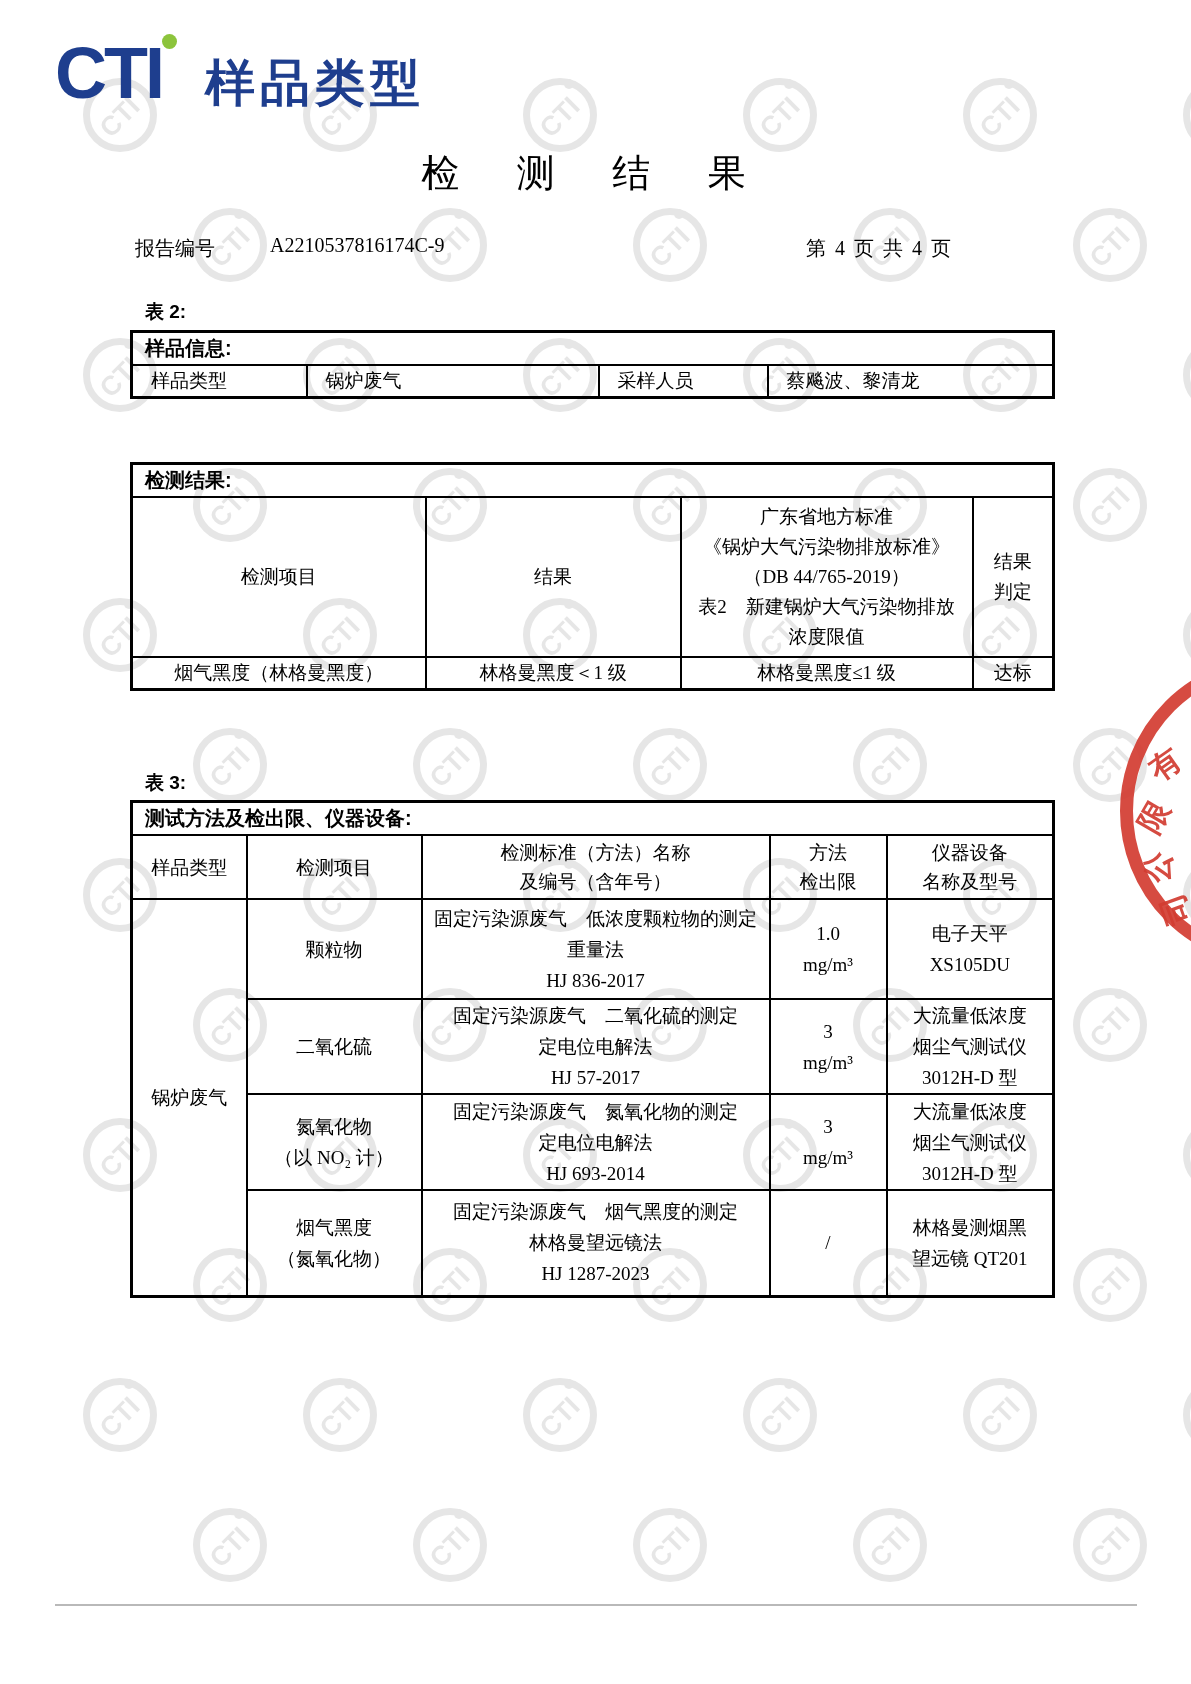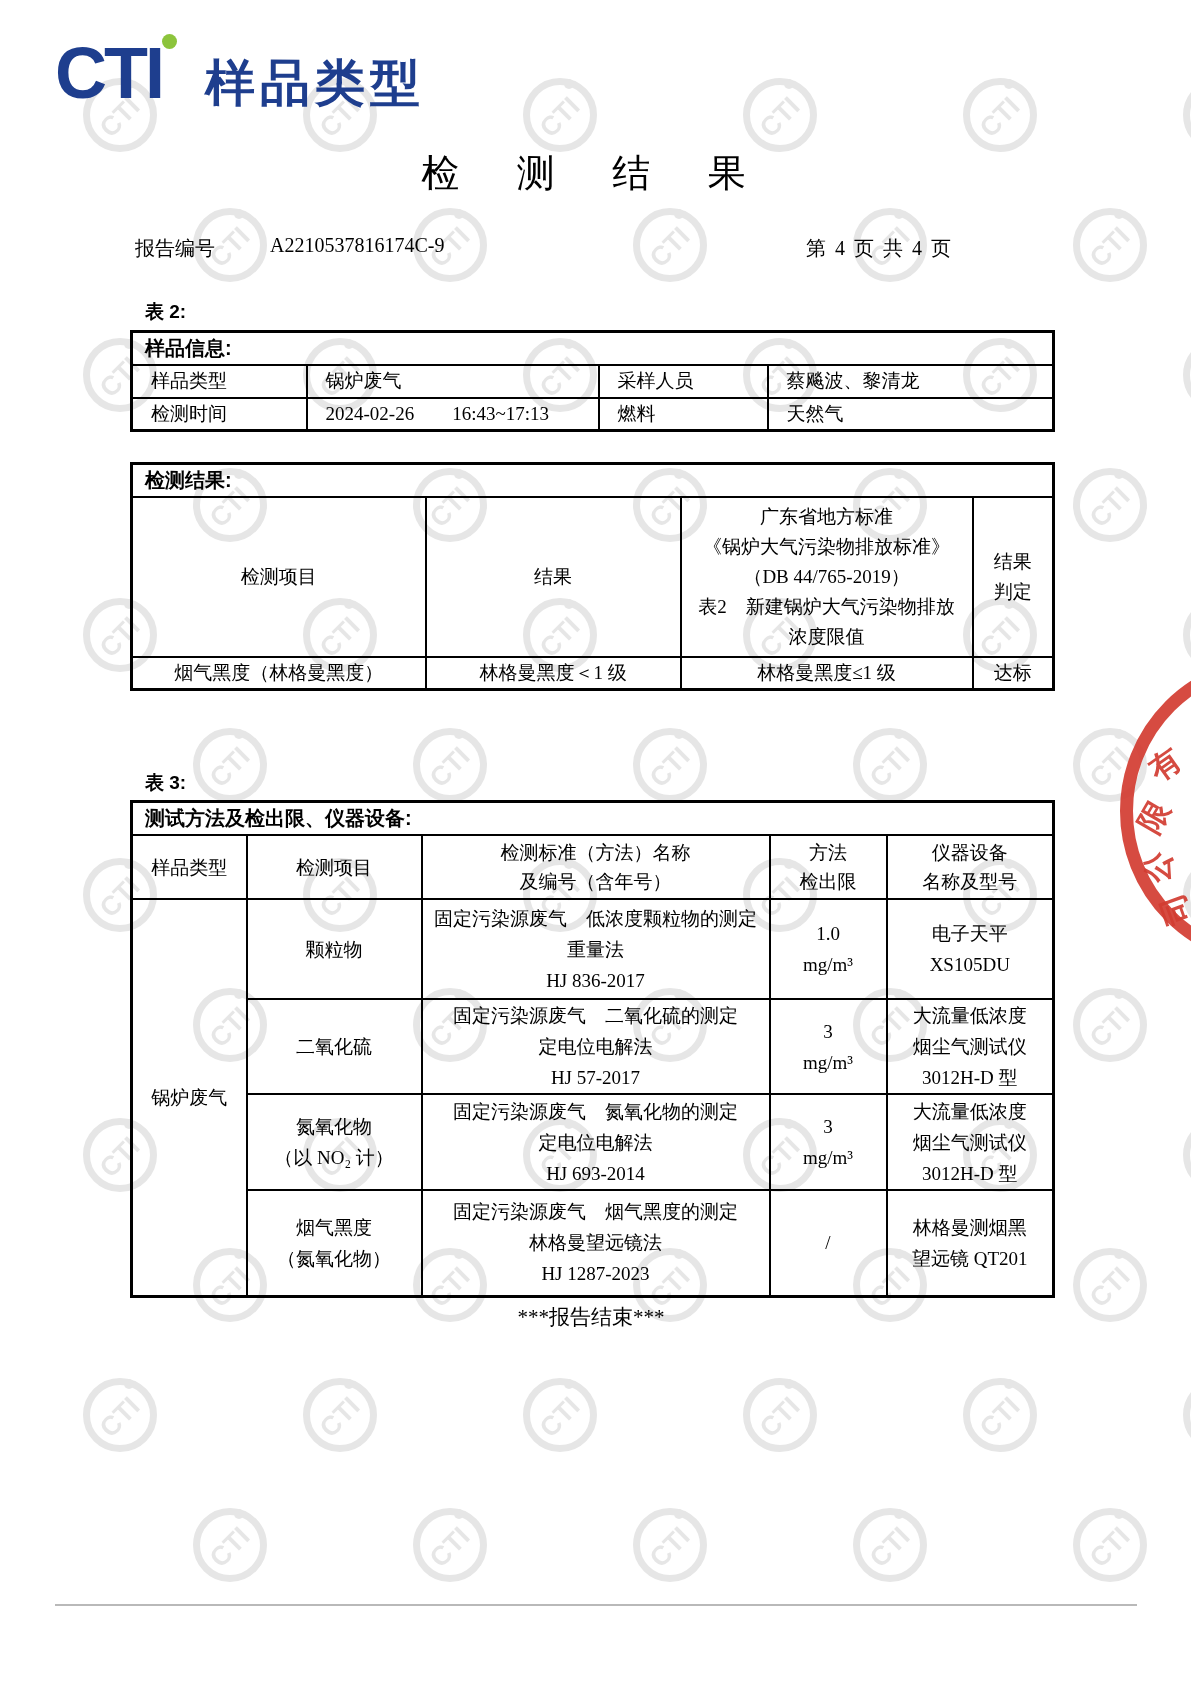--- a/index.html
+++ b/index.html
@@ -396,26 +396,20 @@
         </colgroup>
       <tbody>
           <tr style="height:33px">
         <td class="sec-head" colspan="4">样品信息:</td>
       </tr>
       <tr style="height:33px">
         <td class="lab">样品类型</td>
         <td class="val">锅炉废气</td>
         <td class="lab">采样人员</td>
         <td class="val">蔡飚波、黎清龙</td>
-      </tr>
-      <tr style="height:33px">
-        <td class="lab">检测时间</td>
-        <td class="val">2024-02-26　　16:43~17:13</td>
-        <td class="lab">燃料</td>
-        <td class="val">天然气</td>
       </tr>
     </tbody>
       </table>
 
     <table class="t2b">
       <colgroup>
           <col style="width:294px">
           <col style="width:255px">
           <col style="width:292px">
           <col style="width:81px">
@@ -508,21 +502,20 @@
         <td class="ctr ml">固定污染源废气　烟气黑度的测定
 林格曼望远镜法
 HJ 1287-2023</td>
         <td class="ctr ml">/</td>
         <td class="ctr ml">林格曼测烟黑
 望远镜 QT201</td>
       </tr>
     </tbody>
       </table>
 
-    <div class="end-note">***报告结束***</div>
 
     <div>
       <div class="stamp-circle"></div>
       <span class="stamp-ch" style="left:1150px;top:744px;transform:rotate(-35deg)">有</span>
       <span class="stamp-ch" style="left:1139px;top:796px;transform:rotate(-60deg)">限</span>
       <span class="stamp-ch" style="left:1143px;top:846px;transform:rotate(-85deg)">公</span>
       <span class="stamp-ch" style="left:1160px;top:888px;transform:rotate(-110deg)">司</span>
     </div>
 
     <div class="footer-rule"></div>

